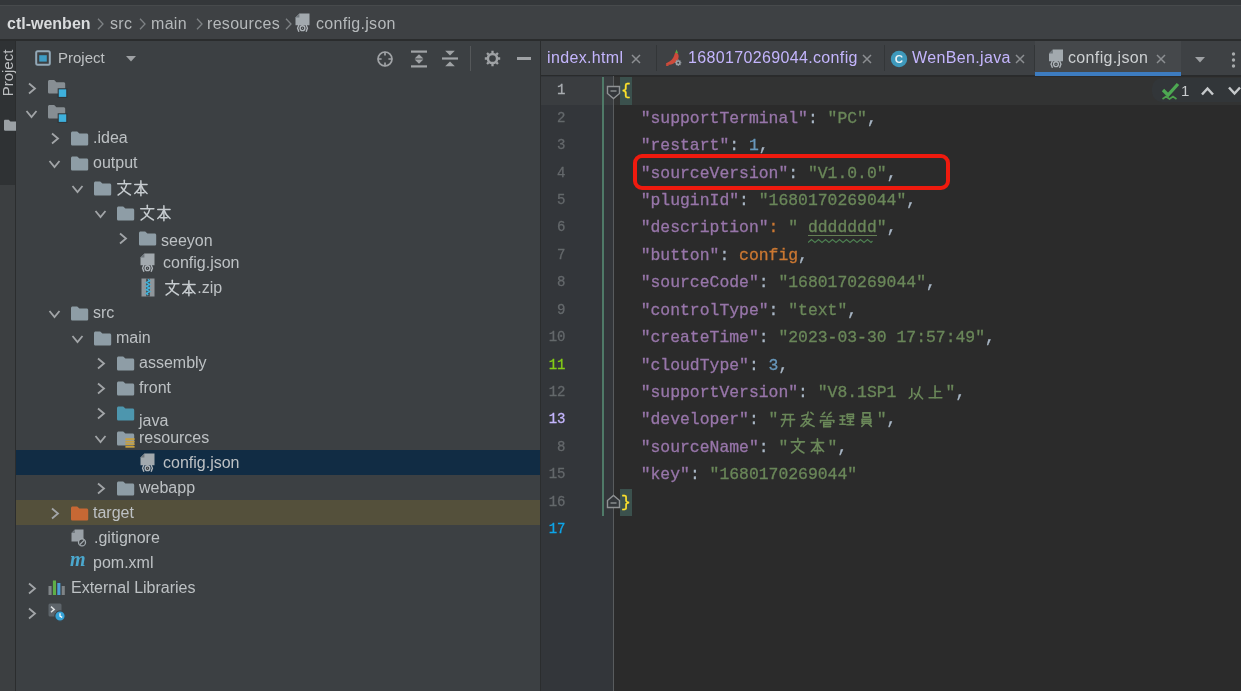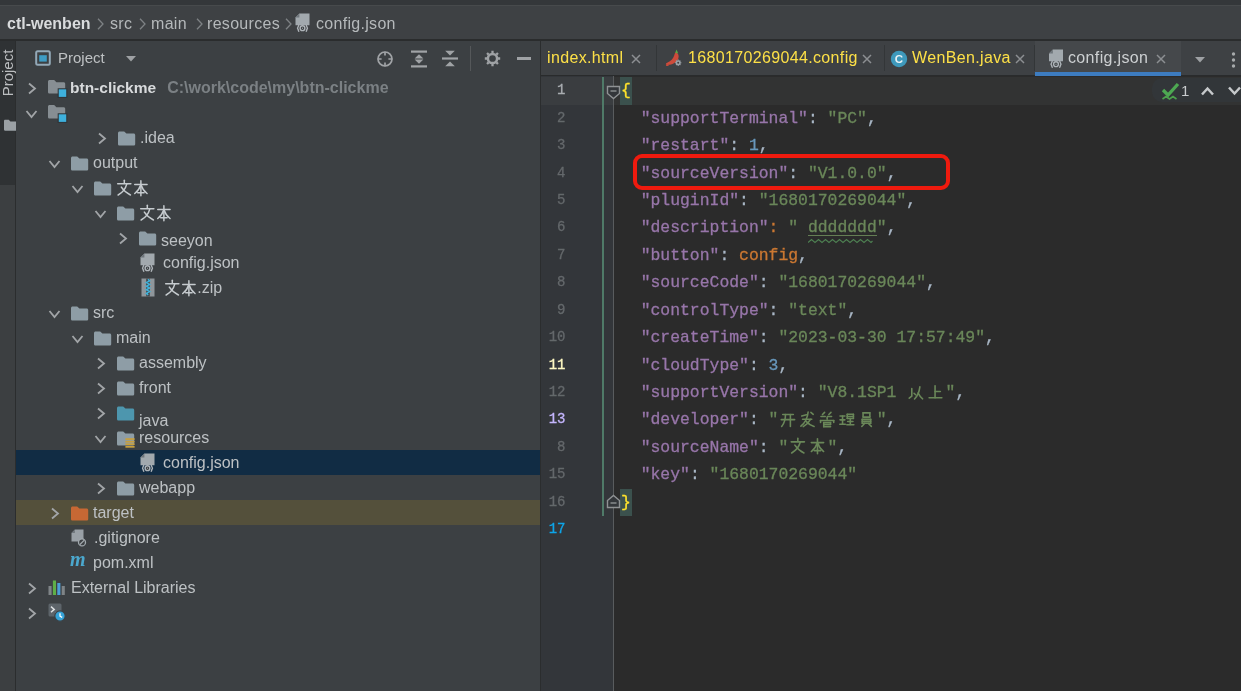--- a/index.html
+++ b/index.html
@@ -6,21 +6,21 @@
  font-family:"Liberation Sans",sans-serif;-webkit-font-smoothing:antialiased}
 .abs{position:absolute}
 .iconbox>svg{display:block}
 .row{position:absolute;height:25px;line-height:25px;font-size:16px;color:#BDC1C4;white-space:nowrap}
 .row svg{vertical-align:middle}
 .bold{font-weight:bold;color:#D8DADC;font-size:15.5px}
 .path{color:#7B8084;font-size:16px}
 pre{font-family:"Liberation Mono",monospace;position:absolute;white-space:pre;-webkit-text-stroke:0.3px}
 .k{color:#9876AA}.s{color:#6A8759}.n{color:#6897BB}.kw{color:#CC7832}.p{color:#A9B7C6}.o{color:#CC7832}
 .y{color:#FFE32B}
-.tab{position:absolute;top:41px;height:34px;line-height:33px;font-size:16px;letter-spacing:0.35px;color:#fde047;white-space:nowrap}
+.tab{position:absolute;top:41px;height:34px;line-height:33px;font-size:16px;letter-spacing:0.35px;color:#c4b5fd;white-space:nowrap}
 
 </style></head><body>
 <div class="abs" style="left:0px;top:0px;width:1241px;height:5px;background:#34373A"></div>
 <div class="abs" style="left:0px;top:5px;width:1241px;height:1px;background:#474A4C"></div>
 <div class="abs" style="left:0px;top:6px;width:1241px;height:33px;background:#3E4144"></div>
 <div class="abs" style="left:0px;top:39px;width:1241px;height:2px;background:#2A2C2D"></div>
 <div class="abs" style="left:7px;top:14px;width:200px;height:20px;font-size:16px;font-weight:bold;color:#D9DBDD;line-height:20px">ctl-wenben</div>
 <div class="abs" style="left:110px;top:14px;width:200px;height:20px;font-size:16px;letter-spacing:0.3px;color:#B5B9BB;line-height:20px">src</div>
 <div class="abs" style="left:151px;top:14px;width:200px;height:20px;font-size:16px;letter-spacing:0.3px;color:#B5B9BB;line-height:20px">main</div>
 <div class="abs" style="left:207px;top:14px;width:200px;height:20px;font-size:16px;letter-spacing:0.3px;color:#B5B9BB;line-height:20px">resources</div>
@@ -108,36 +108,35 @@
       <svg width="13" height="13" viewBox="0 0 13 13">
         <path d="M4,1.5 L10,6.5 L4,11.5" stroke="#A2A5A8" stroke-width="1.8" fill="none"></path>
       </svg>
     </span>
     <span class="abs iconbox" style="left:31px;top:3px">
       <svg width="21" height="21" viewBox="0 0 21 21">
         <path fill="#878E93" d="M1,14 V3.6 c0,-0.9 0.7,-1.6 1.6,-1.6 h4.6 l2.2,2.2 h7.2 c0.9,0 1.6,0.7 1.6,1.6 v8.2 c0,0.9 -0.7,1.6 -1.6,1.6 H2.6 C1.7,15.6 1,14.9 1,14 z"></path>
         <rect x="11.2" y="10.8" width="8.6" height="8.6" fill="#3EB0DC" stroke="#2E3133" stroke-width="1"></rect>
       </svg>
     </span>
-    <span class="abs bold" style="left:54px;top:0;line-height:25px">btn-clickme<span class="path" style="margin-left:11px">C:\work\code\my\btn-clickme</span></span>
   </div>
 <div class="row" style="left:16px;top:100px;width:524px;">
     <span class="abs iconbox" style="left:9px;top:6.5px">
       <svg width="13" height="13" viewBox="0 0 13 13">
         <path d="M1.5,4 L6.5,10 L11.5,4" stroke="#A2A5A8" stroke-width="1.8" fill="none"></path>
       </svg>
     </span>
     <span class="abs iconbox" style="left:31px;top:3px">
       <svg width="21" height="21" viewBox="0 0 21 21">
         <path fill="#878E93" d="M1,14 V3.6 c0,-0.9 0.7,-1.6 1.6,-1.6 h4.6 l2.2,2.2 h7.2 c0.9,0 1.6,0.7 1.6,1.6 v8.2 c0,0.9 -0.7,1.6 -1.6,1.6 H2.6 C1.7,15.6 1,14.9 1,14 z"></path>
         <rect x="11.2" y="10.8" width="8.6" height="8.6" fill="#3EB0DC" stroke="#2E3133" stroke-width="1"></rect>
       </svg>
     </span>
   </div>
-<div class="row" style="left:16px;top:125px;width:524px;margin-left:47px;">
+<div class="row" style="left:16px;top:125px;width:524px;">
     <span class="abs iconbox" style="left:32px;top:6.5px">
       <svg width="13" height="13" viewBox="0 0 13 13">
         <path d="M4,1.5 L10,6.5 L4,11.5" stroke="#A2A5A8" stroke-width="1.8" fill="none"></path>
       </svg>
     </span>
     <span class="abs iconbox" style="left:54px;top:4px">
       <svg width="19" height="17" viewBox="0 0 19 17">
         <path fill="#8E9DA6" d="M1,15 V4 c0,-0.9 0.7,-1.6 1.6,-1.6 h4.6 l2.2,2.2 h7.2 c0.9,0 1.6,0.7 1.6,1.6 v8.8 c0,0.9 -0.7,1.6 -1.6,1.6 H2.6 C1.7,16.6 1,15.9 1,15 z"></path>
       </svg>
     </span>
@@ -511,21 +510,21 @@
 <pre class="abs" style="left:541px;top:77.2px;width:24.5px;text-align:right;font-size:14px;line-height:27.43px"><span style="color:#A9ADB1">1</span>
 <span style="color:#64686B">2</span>
 <span style="color:#64686B">3</span>
 <span style="color:#64686B">4</span>
 <span style="color:#64686B">5</span>
 <span style="color:#64686B">6</span>
 <span style="color:#64686B">7</span>
 <span style="color:#64686B">8</span>
 <span style="color:#64686B">9</span>
 <span style="color:#64686B">10</span>
-<span style="color:#fef9c3">11</span>
+<span style="color:#84cc16">11</span>
 <span style="color:#64686B">12</span>
 <span style="color:#c4b5fd">13</span>
 <span style="color:#64686B">8</span>
 <span style="color:#64686B">15</span>
 <span style="color:#64686B">16</span>
 <span style="color:#0ea5e9">17</span></pre>
 <div class="abs iconbox" style="left:605.5px;top:84.8px;width:15px;height:15px;">
     <svg width="15" height="15" viewBox="0 0 15 15">
       <polygon points="1.5,1.5 13.5,1.5 13.5,8.5 7.5,13.5 1.5,8.5" fill="#33363A" stroke="#8F9294" stroke-width="1.4"></polygon>
       <path d="M4.5,6 H10.5" stroke="#8F9294" stroke-width="1.4"></path>

